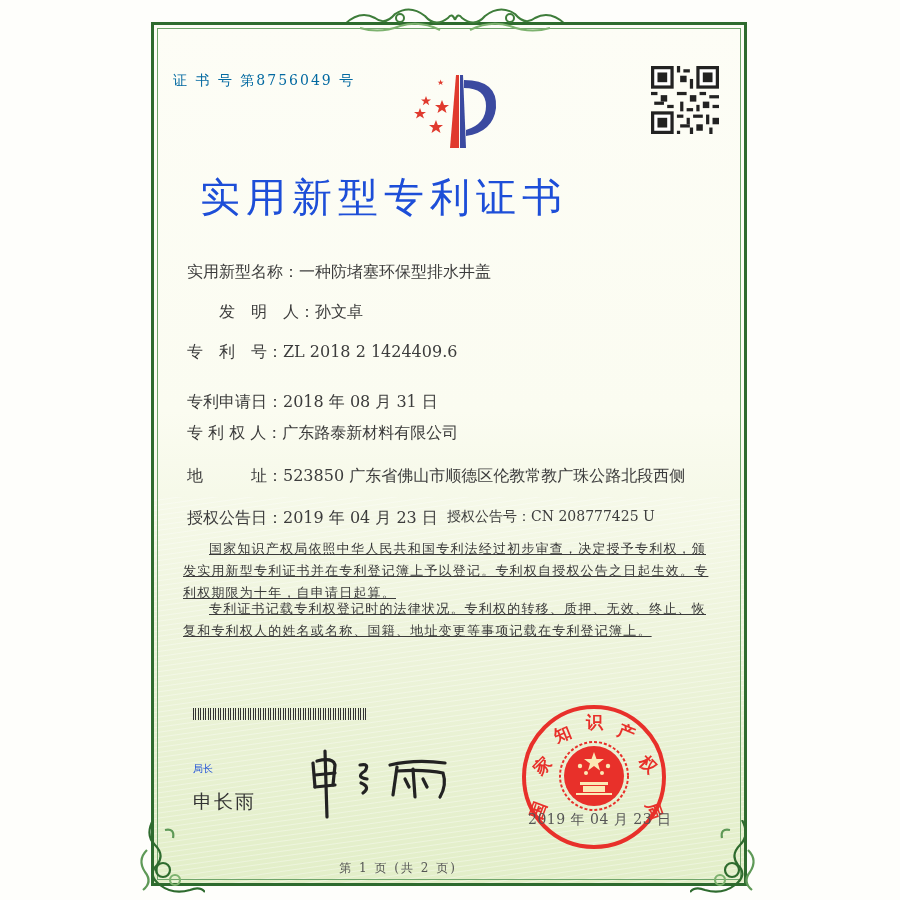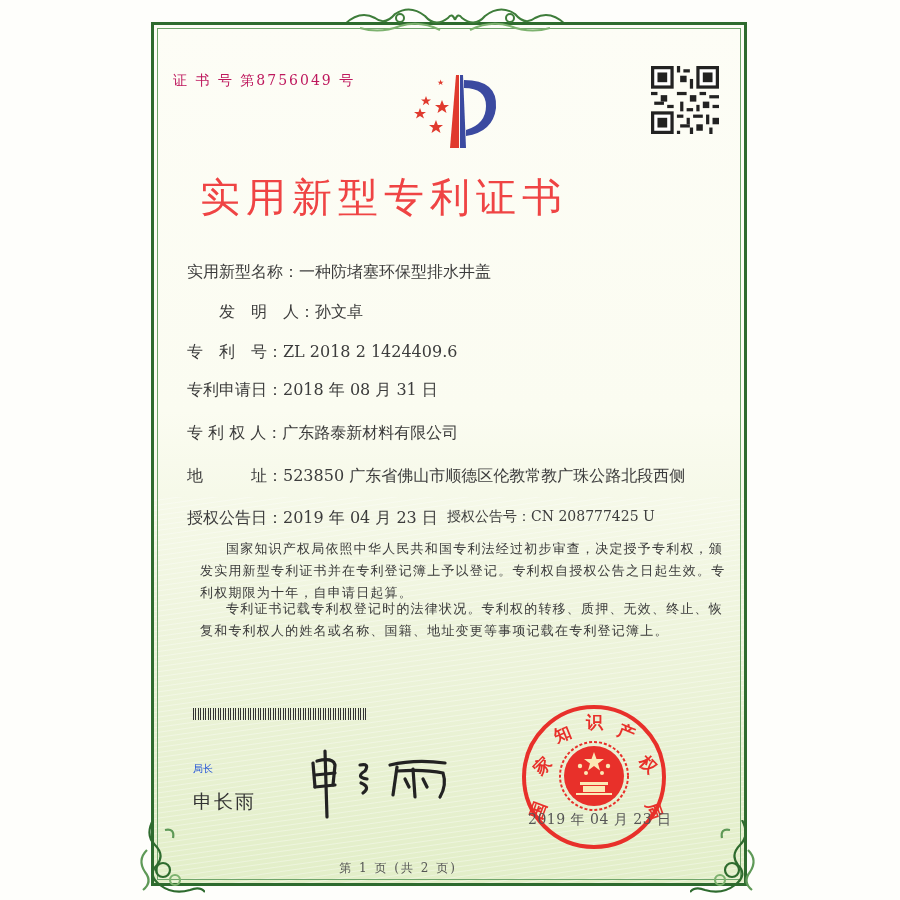--- a/index.html
+++ b/index.html
@@ -24,45 +24,45 @@
   }
   .border-inner {
     position: absolute; left: 157px; top: 28px; width: 584px; height: 852px;
     border: 1px solid #6fa56a; box-sizing: border-box; pointer-events: none;
   }
   .ornament-top { position: absolute; left: 340px; top: 0px; width: 230px; height: 40px; }
   .corner { position: absolute; width: 70px; height: 80px; }
   .corner.bl { left: 135px; top: 820px; }
   .corner.br { left: 690px; top: 820px; transform: scaleX(-1); }
 
-  .cert-no { position: absolute; left: 173px; top: 72px; font-size: 14px; letter-spacing: 2px; color: #be185d; }
+  .cert-no { position: absolute; left: 173px; top: 72px; font-size: 14px; letter-spacing: 2px; color: #0369a1; }
   .logo { position: absolute; left: 398px; top: 70px; width: 100px; height: 80px; }
   .qr { position: absolute; left: 651px; top: 66px; width: 68px; height: 68px; }
 
   .title {
     position: absolute; left: 0; width: 768px; top: 170px; text-align: center;
     font-family: Liberation Sans, sans-serif;
-    font-size: 40px; letter-spacing: 6px; color: #ef4444; font-weight: normal;
+    font-size: 40px; letter-spacing: 6px; color: #1d4ed8; font-weight: normal;
   }
 
   .field { position: absolute; left: 187px; font-size: 16px; color: #3c3c3c; white-space: nowrap; }
   .field .lbl { display: inline-block; }
   .field .val { display: inline-block; }
   .f1 { top: 262px; }
   .f2 { top: 302px; margin-left: 32px; }
   .f3 { top: 342px; }
-  .f4 { top: 380px; }
+  .f4 { top: 392px; }
   .f5 { top: 423px; }
   .f6 { top: 466px; }
   .f7 { top: 508px; }
   .f7b { position: absolute; left: 447px; top: 508px; font-size: 14px; color: #3c3c3c; white-space: nowrap; }
 
   .para {
-    position: absolute; left: 200px; width: 530px; font-size: 13px; line-height: 22px;
-    color: #3a3a3a; text-indent: 26px; letter-spacing: 1.2px;
+    position: absolute; left: 183px; width: 530px; font-size: 13px; line-height: 22px;
+    color: #3a3a3a; text-indent: 26px; letter-spacing: 1.2px; text-decoration: underline;
   }
   .p1 { top: 538px; }
   .p2 { top: 598px; }
 
   .barcode { position: absolute; left: 193px; top: 708px; width: 173px; height: 12px;
     background: repeating-linear-gradient(90deg, #333 0px, #333 1px, transparent 1px, transparent 2px, #333 2px, #333 3px, transparent 3px, transparent 5px);
   }
   .director-title { position: absolute; left: 193px; top: 762px; font-family: "DejaVu Sans", sans-serif; font-size: 10px; color: #1d4ed8; }
   .director-name { position: absolute; left: 193px; top: 789px; font-family: "DejaVu Sans", sans-serif; font-size: 19px; color: #333; letter-spacing: 2px; }
   .signature { position: absolute; left: 305px; top: 745px; width: 150px; height: 80px; }

